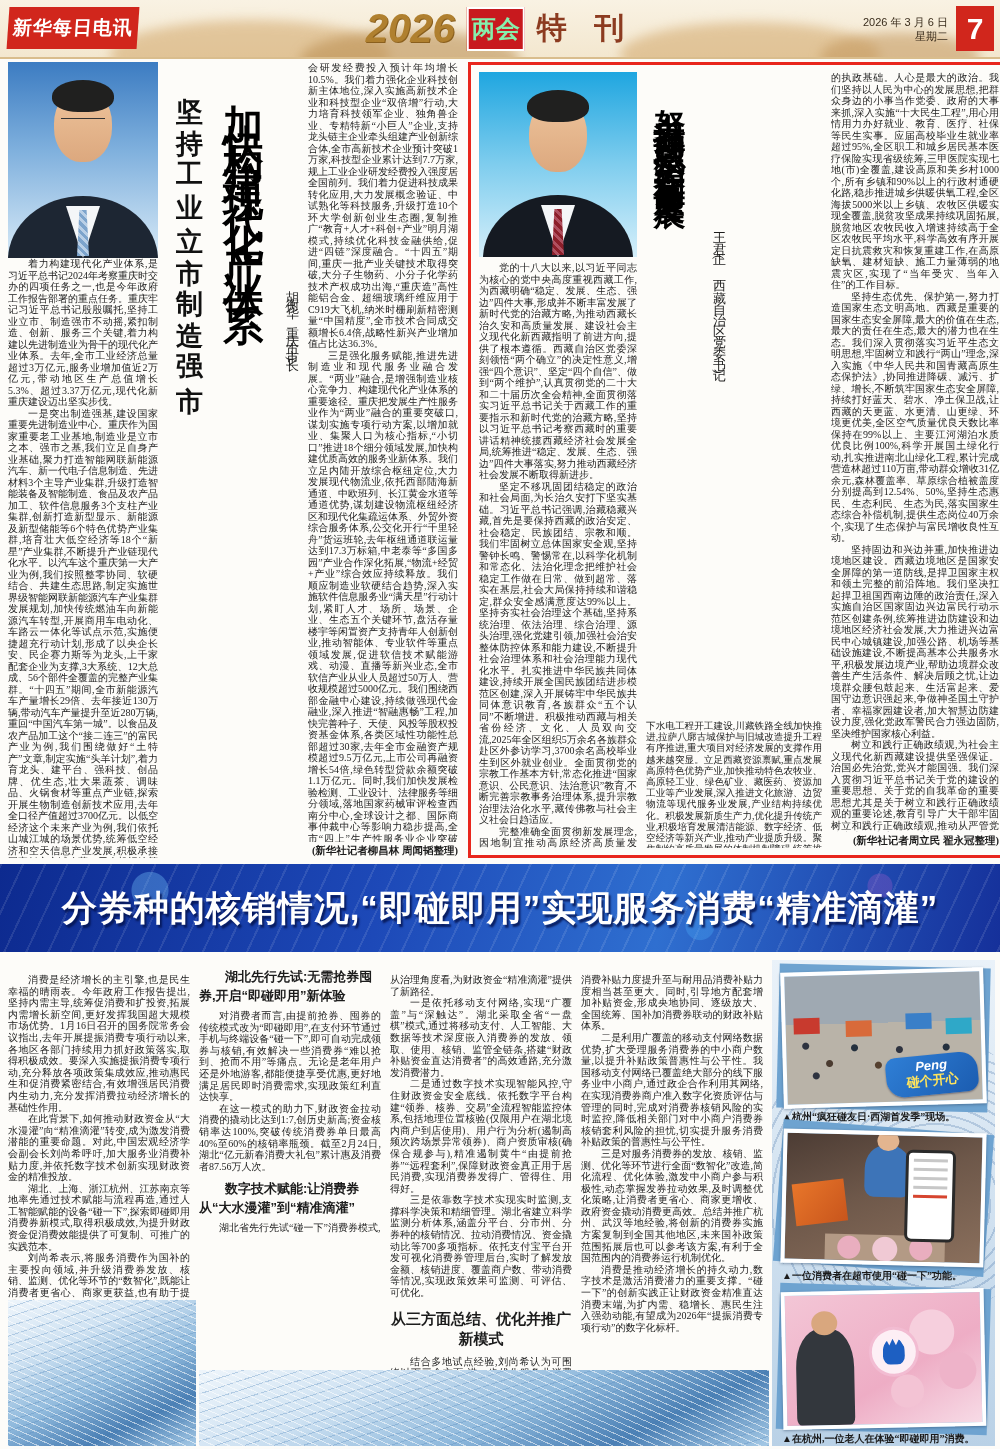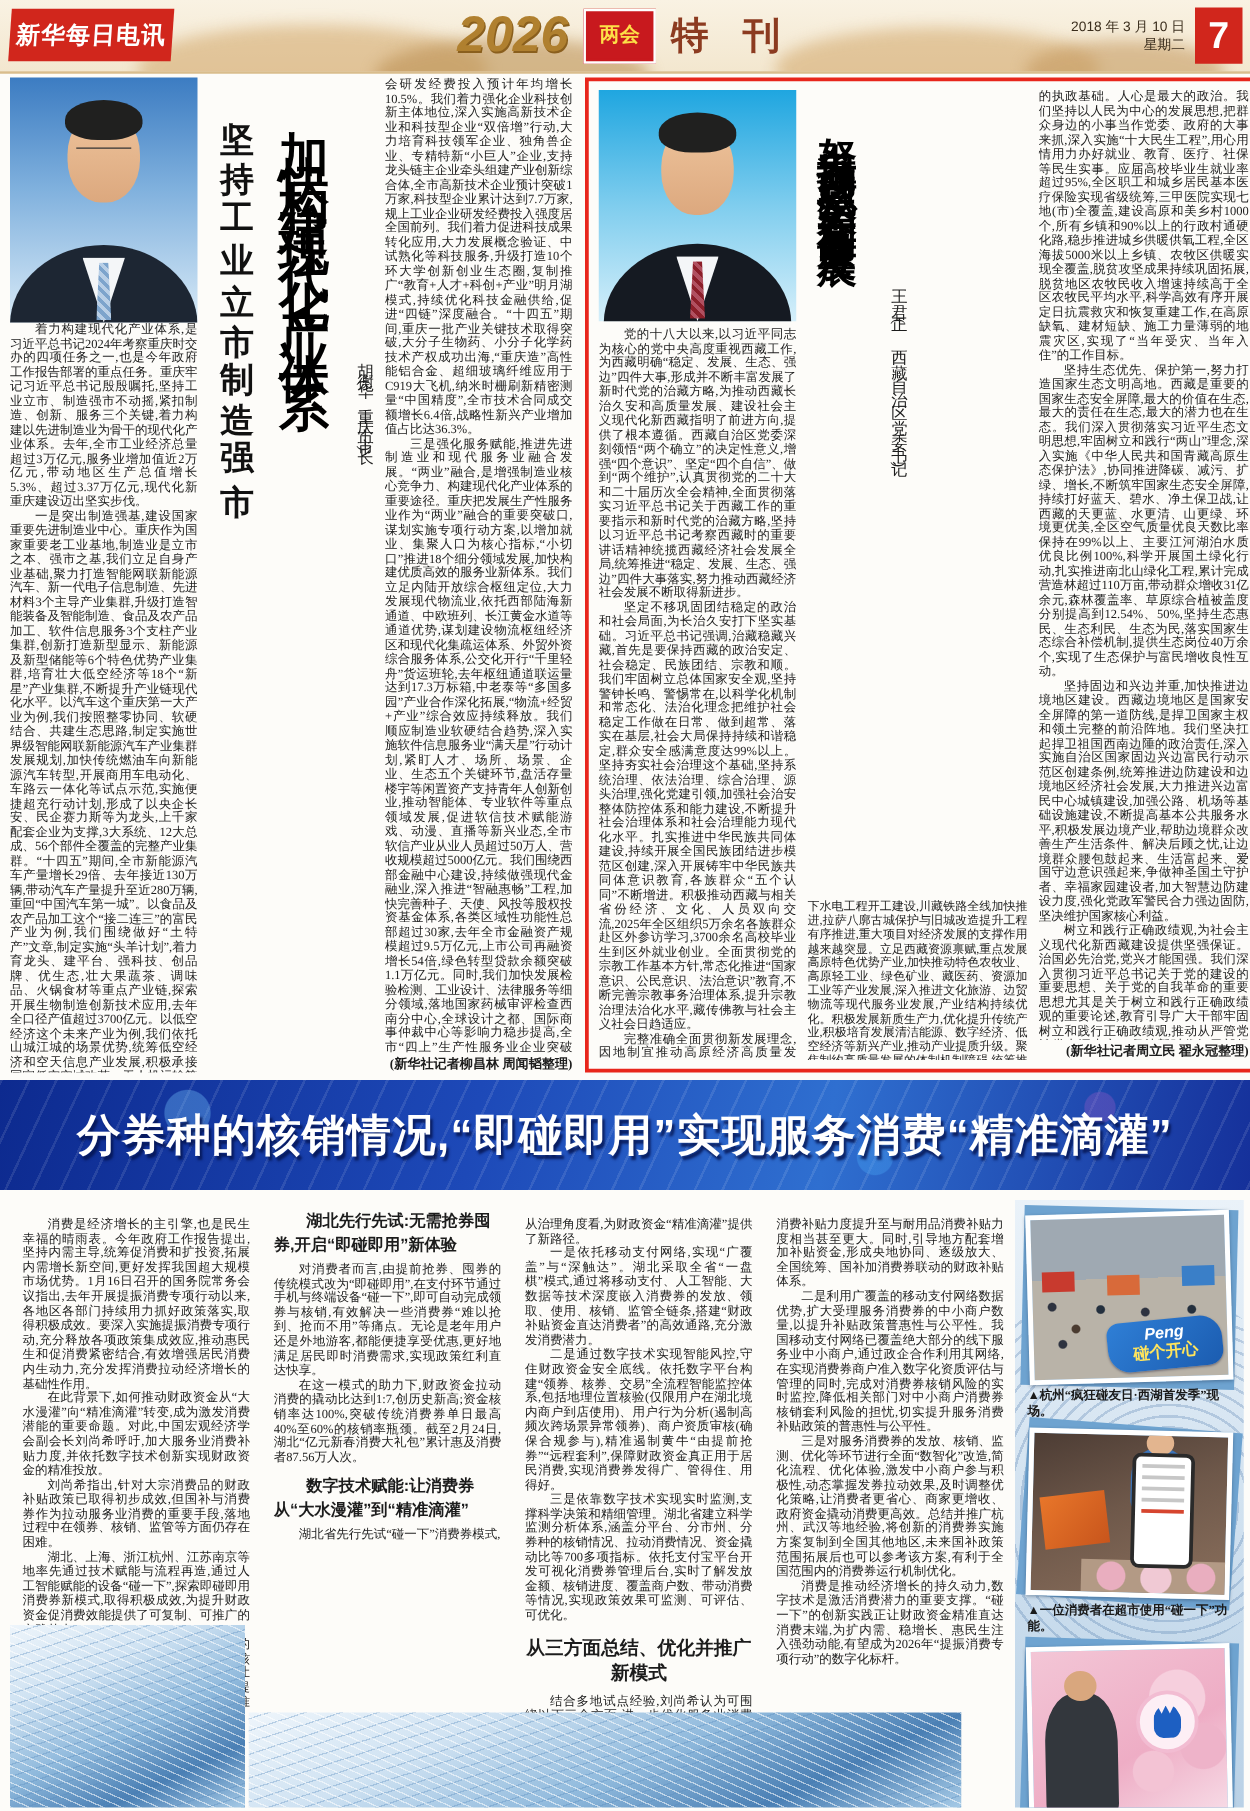--- a/index.html
+++ b/index.html
@@ -15,21 +15,21 @@
   .mt-a3{left:620px;top:22px;width:260px;height:66px;background:#d2a76a;}
   .mt-a4{left:820px;top:32px;width:160px;height:50px;background:#c2955a;}
   .paper-name{position:absolute;left:8px;top:7px;width:130px;height:42px;background:#d1261c;
               color:#fff;display:flex;align-items:center;justify-content:center;
               font-weight:bold;font-size:19px;letter-spacing:1px;transform:skewX(-4deg);}
   .mast-center{position:absolute;left:50%;top:6px;transform:translateX(-50%);
                display:flex;align-items:center;gap:12px;}
   .year-gold{font-family:"Liberation Sans",sans-serif;font-weight:bold;font-size:40px;
              color:#b0802f;text-shadow:1px 1px 0 #8a5f1d;font-style:italic;}
   .seal{width:58px;height:44px;background:#c8191e;box-shadow:inset 0 0 0 2px #fff,inset 0 0 0 4px #c8191e;
-        display:flex;align-items:center;justify-content:center;color:#fde047;font-weight:bold;font-size:16px;}
+        display:flex;align-items:center;justify-content:center;color:#86efac;font-weight:bold;font-size:24px;}
   .tekan{font-weight:bold;font-size:30px;color:#8c3b20;letter-spacing:10px;}
   .mast-right{position:absolute;right:6px;top:6px;display:flex;align-items:center;gap:8px;}
   .dateblock{text-align:right;font-size:11px;line-height:14px;color:#3a2d1c;font-family:"Liberation Sans",sans-serif;}
   .pagenum{width:38px;height:45px;background:#d1261c;color:#fff;display:flex;align-items:center;
            justify-content:center;font-weight:bold;font-size:30px;font-family:"Liberation Sans",sans-serif;}
 
   
   .top-articles{position:absolute;top:62px;left:8px;width:987px;height:796px;display:flex;gap:10px;}
   .article-left{width:450px;height:100%;display:flex;gap:7px;}
   .article-right{flex:1;height:100%;border:3px solid #e8261c;box-sizing:border-box;
@@ -84,21 +84,21 @@
             radial-gradient(circle at 70% 70%,rgba(70,160,240,.4) 0 14px,transparent 15px),
             radial-gradient(circle at 88% 25%,rgba(150,90,200,.35) 0 12px,transparent 13px),
             repeating-linear-gradient(115deg,rgba(255,255,255,.10) 0 2px,rgba(255,255,255,0) 2px 20px),
             linear-gradient(100deg,#0d2a8f,#1d49b8 38%,#2f6fd0 66%,#15309a);}
   .banner-title{width:100%;height:100%;display:flex;align-items:center;justify-content:center;
           font-family:"Liberation Sans",sans-serif;font-weight:bold;font-size:35px;color:#fff;
           letter-spacing:1px;text-shadow:2px 3px 2px rgba(5,20,80,.85);white-space:nowrap;}
 
   
   .bottom{position:absolute;top:960px;left:8px;width:987px;height:486px;display:flex;gap:9px;}
-  .bcol{width:182px;flex:none;font-size:10px;line-height:11.6px;text-align:justify;overflow:hidden;margin-left:10px;}
+  .bcol{width:182px;flex:none;font-size:10px;line-height:11.6px;text-align:justify;overflow:hidden;}
   .bcol p{margin:0;text-indent:2em;}
   .bcol p.cont{text-indent:0;}
   .subhead{font-family:"Liberation Sans",sans-serif;font-weight:bold;font-size:13px;
            line-height:19px;margin:7px 0 5px;text-indent:2em;text-align:left;}
   .subhead-center{font-family:"Liberation Sans",sans-serif;font-weight:bold;font-size:15px;
            line-height:20px;margin:10px 0 7px;text-align:center;text-indent:0;}
 
   .art{position:absolute;
        background:
          repeating-linear-gradient(24deg,rgba(255,255,255,.55) 0 1px,rgba(120,160,200,0) 1px 6px),
@@ -175,21 +175,21 @@
     <div class="mt-art mt-a3"></div>
     <div class="mt-art mt-a4"></div>
     <div class="paper-name">新华每日电讯</div>
     <div class="mast-center">
       <span class="year-gold">2026</span>
       <span class="seal">两会</span>
       <span class="tekan">特 刊</span>
     </div>
     <div class="mast-right">
       <div class="dateblock">
-        <div>2018 年 3 月 10 日</div>
+        <div>2026 年 3 月 6 日</div>
         <div>星期二</div>
       </div>
       <div class="pagenum">7</div>
     </div>
   </div>
 
   <div class="top-articles">
 
     <div class="article-left">
       <div class="colA" style="width:155px;">
@@ -256,21 +256,20 @@
 
   <div class="banner">
     <div class="banner-title">分券种的核销情况,“即碰即用”实现服务消费“精准滴灌”</div>
   </div>
 
   <div class="bottom">
 
     <div class="bcol" style="padding-top:14px;">
         <p>消费是经济增长的主引擎,也是民生幸福的晴雨表。今年政府工作报告提出,坚持内需主导,统筹促消费和扩投资,拓展内需增长新空间,更好发挥我国超大规模市场优势。1月16日召开的国务院常务会议指出,去年开展提振消费专项行动以来,各地区各部门持续用力抓好政策落实,取得积极成效。要深入实施提振消费专项行动,充分释放各项政策集成效应,推动惠民生和促消费紧密结合,有效增强居民消费内生动力,充分发挥消费拉动经济增长的基础性作用。</p>
         <p>在此背景下,如何推动财政资金从“大水漫灌”向“精准滴灌”转变,成为激发消费潜能的重要命题。对此,中国宏观经济学会副会长刘尚希呼吁,加大服务业消费补贴力度,并依托数字技术创新实现财政资金的精准投放。</p>
-        <p>刘尚希指出,针对大宗消费品的财政补贴政策已取得初步成效,但国补与消费券作为拉动服务业消费的重要手段,落地过程中在领券、核销、监管等方面仍存在困难。</p>
         <p>湖北、上海、浙江杭州、江苏南京等地率先通过技术赋能与流程再造,通过人工智能赋能的设备“碰一下”,探索即碰即用消费券新模式,取得积极成效,为提升财政资金促消费效能提供了可复制、可推广的实践范本。</p>
         <p>刘尚希表示,将服务消费作为国补的主要投向领域,并升级消费券发放、核销、监测、优化等环节的“数智化”,既能让消费者更省心、商家更获益,也有助于提升政府资金使用效益,实现财政补贴“精准滴灌”。</p>
       </div>
 
     <div class="bcol">
       <div class="subhead">湖北先行先试:无需抢券囤券,开启“即碰即用”新体验</div>
       <div>
           <p>对消费者而言,由提前抢券、囤券的传统模式改为“即碰即用”,在支付环节通过手机与终端设备“碰一下”,即可自动完成领券与核销,有效解决一些消费券“难以抢到、抢而不用”等痛点。无论是老年用户还是外地游客,都能便捷享受优惠,更好地满足居民即时消费需求,实现政策红利直达快享。</p>
           <p>在这一模式的助力下,财政资金拉动消费的撬动比达到1:7,创历史新高;资金核销率达100%,突破传统消费券单日最高40%至60%的核销率瓶颈。截至2月24日,湖北“亿元新春消费大礼包”累计惠及消费者87.56万人次。</p>
         </div>

